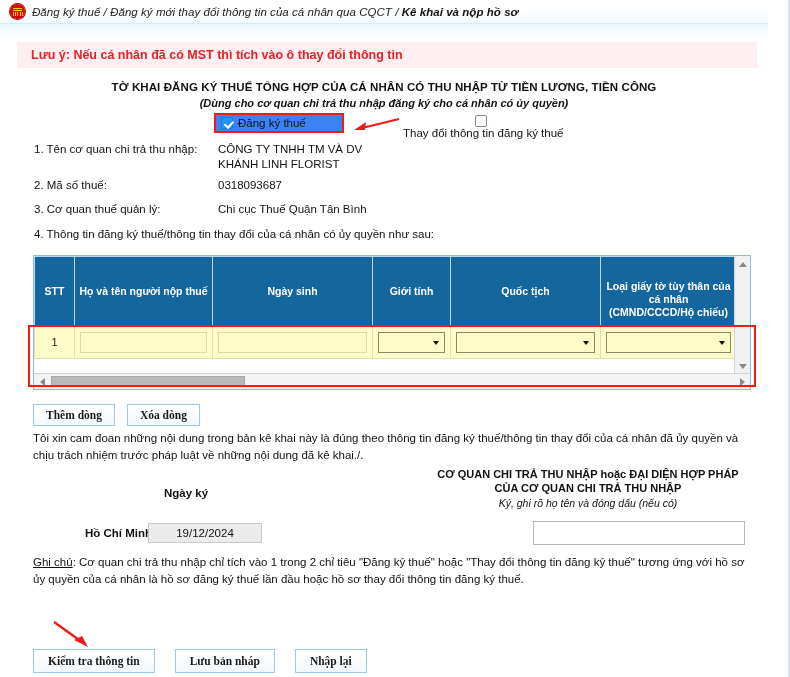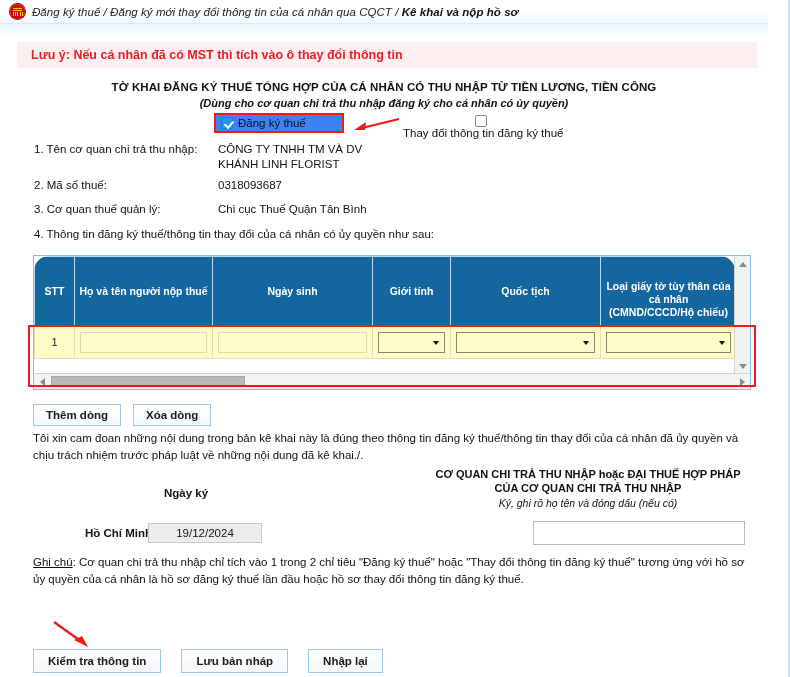--- a/index.html
+++ b/index.html
@@ -125,21 +125,20 @@
     position: absolute; top: 255px; left: 33px;
     width: 718px; height: 135px;
     border: 1px solid #87c0e6;
     background: #ffffff;
     overflow: hidden;
   }
   .tbl-scroll-body {
     position: absolute; left: 0; top: 0;
     width: 701px; height: 118px;
     overflow: hidden;
-    border-radius: 15px;
   }
   table.grid { border-collapse: collapse; width: 740px; table-layout: fixed; }
   table.grid th {
     background: #14669f;
     color: #ffffff;
     font-size: 10.5px; font-weight: bold;
     border: 1px solid #b8d8ef;
     height: 69px;
     padding: 2px 4px;
     line-height: 13px;
@@ -213,21 +212,21 @@
     width: 728px; height: 62px;
     border: 2px solid #ee1b18;
     pointer-events: none;
   }
 
   
   .btn {
     border: 1px solid #9ec8e8;
     background: linear-gradient(to bottom,#ffffff 0%, #f3f8fc 100%);
     font-size: 11.5px; font-weight: bold; color: #1a1a1a;
-    font-family: Liberation Sans, sans-serif;
+    font-family: Liberation Serif, serif;
     height: 22px; padding: 0 12px; cursor: pointer;
   }
   .btn-row { position: absolute; top: 404px; left: 33px; display: flex; gap: 12px; }
 
   
   .commit {
     position: absolute; top: 430px; left: 33px; width: 724px;
     font-size: 11.5px; color: #111; line-height: 17px;
   }
 
@@ -404,21 +403,21 @@
 
   <div class="btn-row">
     <button class="btn">Thêm dòng</button>
     <button class="btn">Xóa dòng</button>
   </div>
 
   <div class="commit">Tôi xin cam đoan những nội dung trong bản kê khai này là đúng theo thông tin đăng ký thuế/thông tin thay đổi của cá nhân đã ủy quyền và chịu trách nhiệm trước pháp luật về những nội dung đã kê khai./.</div>
 
   <div class="sig-left-label">Ngày ký</div>
   <div class="sig-right">
-    <div class="l1">CƠ QUAN CHI TRẢ THU NHẬP hoặc ĐẠI THUẾ HỢP PHÁP</div>
+    <div class="l1">CƠ QUAN CHI TRẢ THU NHẬP hoặc ĐẠI DIỆN HỢP PHÁP</div>
     <div class="l2">CỦA CƠ QUAN CHI TRẢ THU NHẬP</div>
     <div class="l3">Ký, ghi rõ họ tên và đóng dấu (nếu có)</div>
   </div>
   <div class="hcm-label">Hồ Chí Minh,</div>
   <div class="date-field">19/12/2024</div>
   <input class="sig-field" value="" style="">
 
   <div class="note"><span class="gc">Ghi chú</span><span>: Cơ quan chi trả thu nhập chỉ tích vào 1 trong 2 chỉ tiêu "Đăng ký thuế" hoặc "Thay đổi thông tin đăng ký thuế" tương ứng với hồ sơ ủy quyền của cá nhân là hồ sơ đăng ký thuế lần đầu hoặc hồ sơ thay đổi thông tin đăng ký thuế.</span></div>
 
   <svg class="arrow2" viewBox="0 0 46 28">

